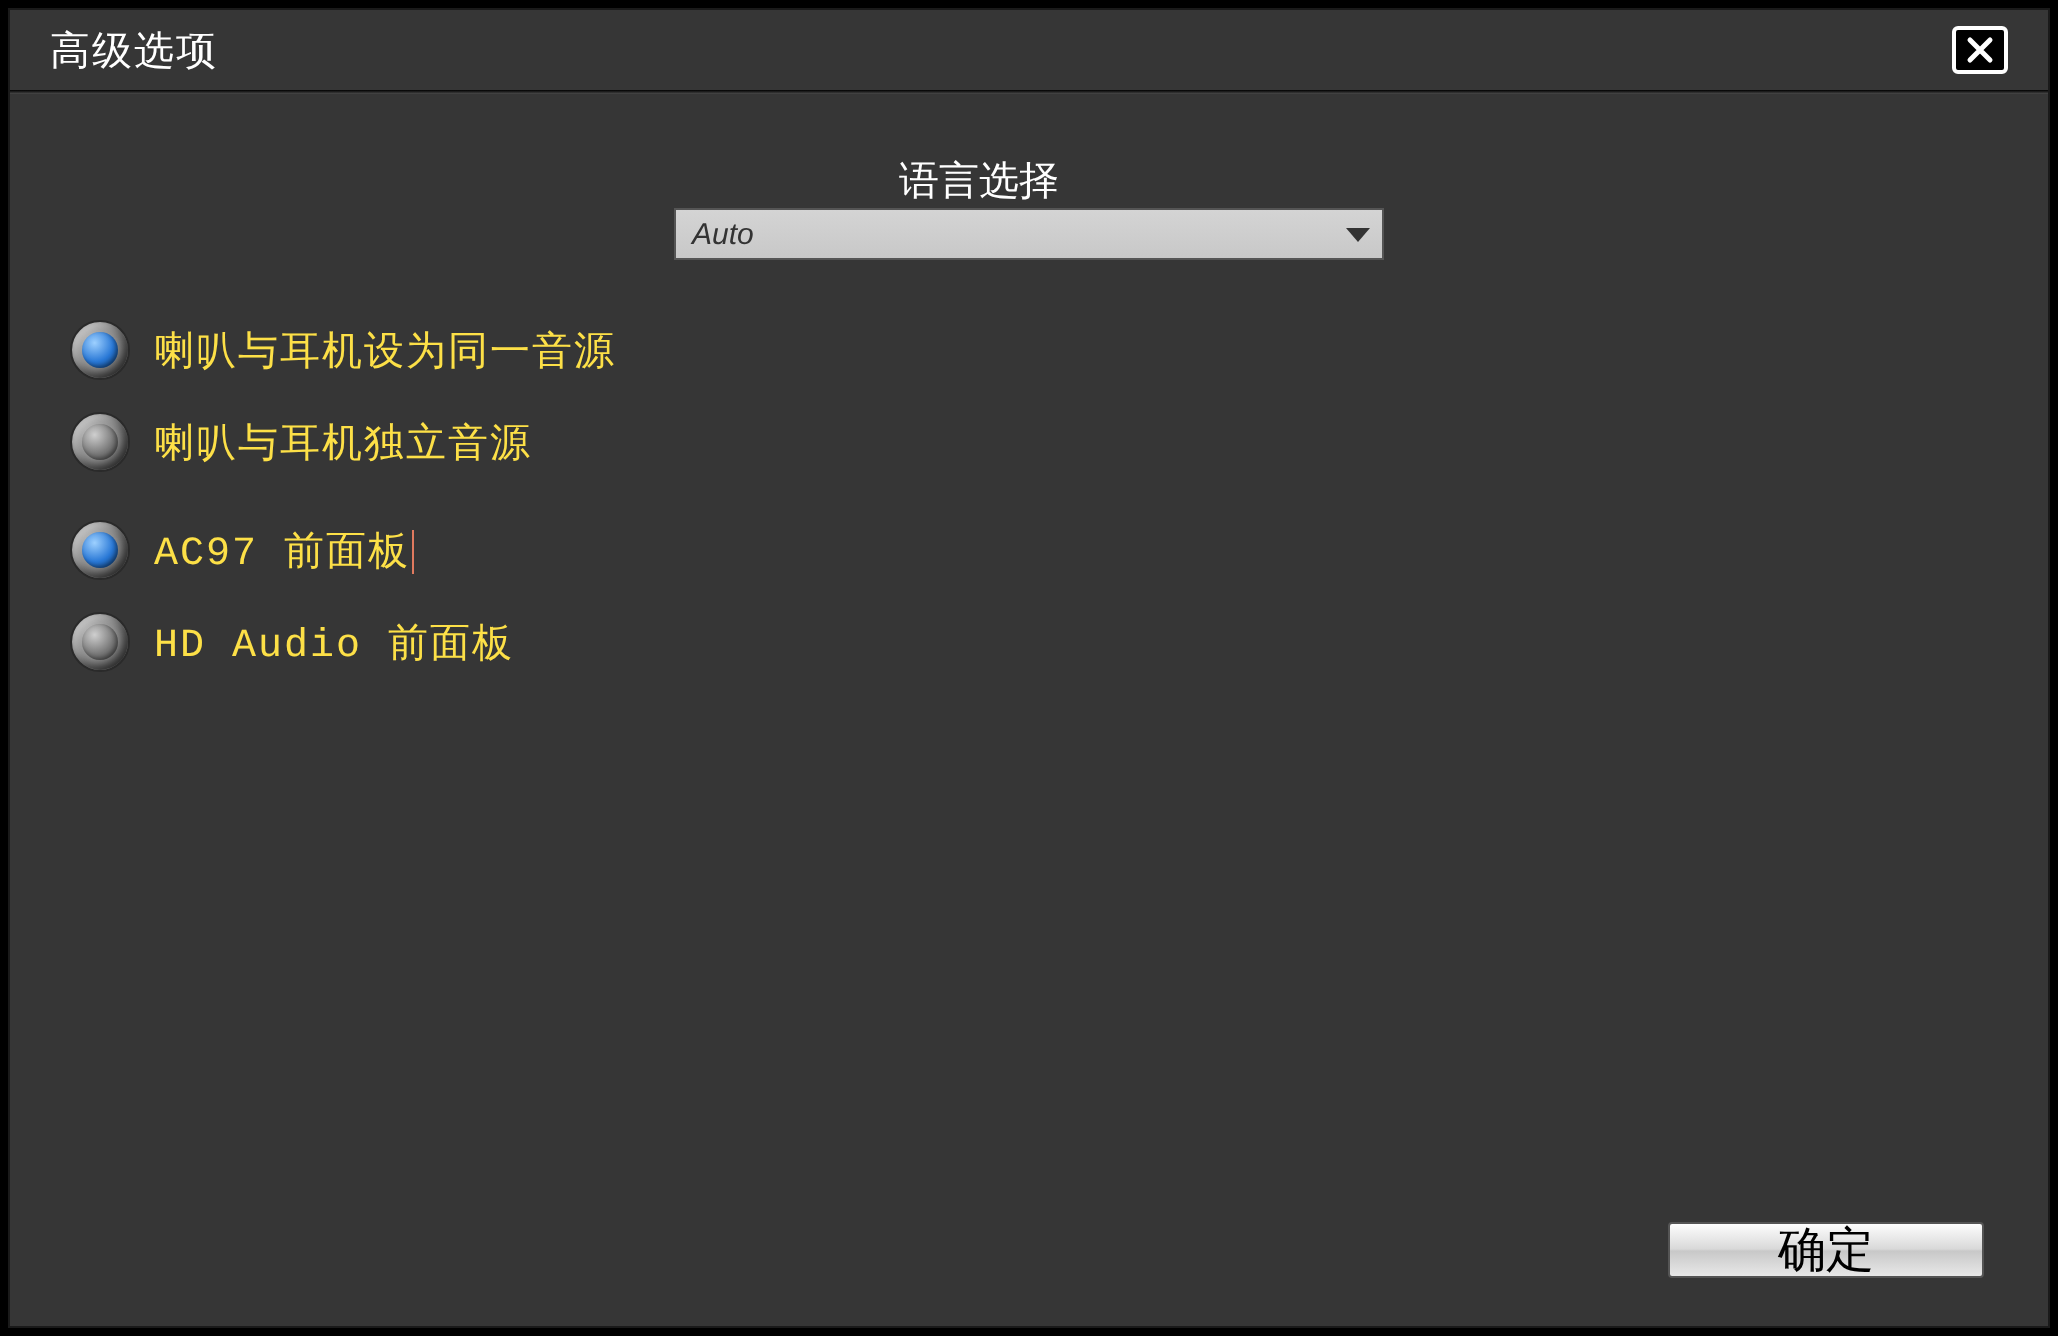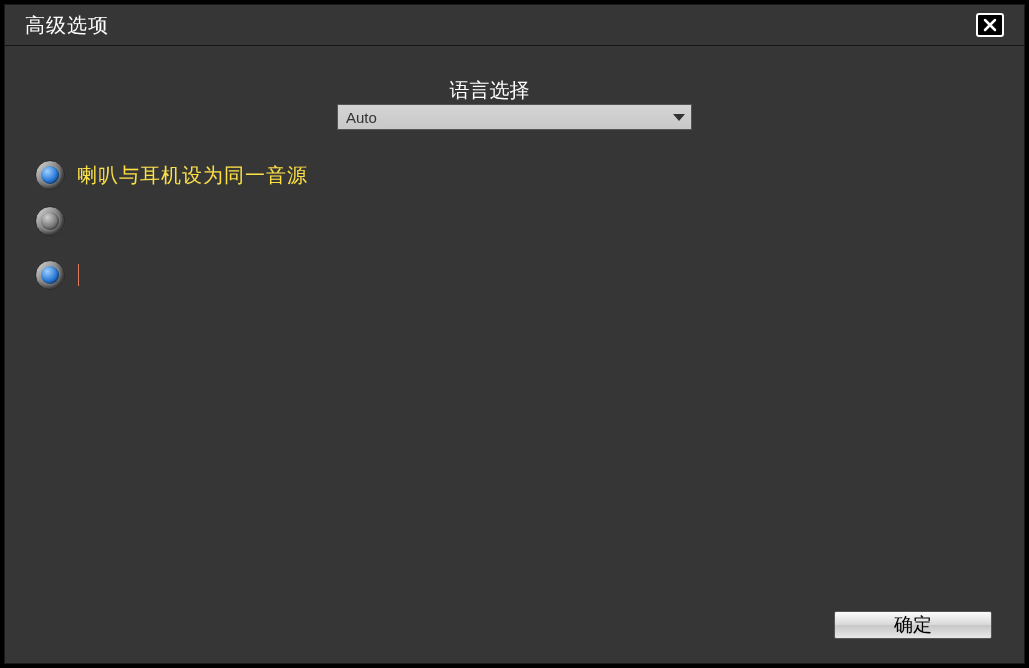--- a/index.html
+++ b/index.html
@@ -77,20 +77,21 @@
       height: 26px;
       background: linear-gradient(to bottom, #d4d4d4, #c8c8c8);
       border: 1px solid #555;
       display: flex;
       align-items: center;
       justify-content: space-between;
       padding: 0 6px 0 8px;
       cursor: pointer;
       color: #333;
       font-size: 15px;
+      font-style: italic;
     }
     .dropdown-arrow {
       width: 0;
       height: 0;
       border-left: 6px solid transparent;
       border-right: 6px solid transparent;
       border-top: 7px solid #333;
     }
     .radio-group {
       margin-bottom: 24px;
@@ -143,21 +144,21 @@
     .ok-button {
       position: absolute;
       right: 32px;
       bottom: 24px;
       width: 158px;
       height: 28px;
       background: linear-gradient(to bottom, #fdfdfd, #d9d9d9 48%, #c8c8c8 52%, #e8e8e8);
       border: 1px solid #555;
       border-radius: 2px;
       color: #000;
-      font-size: 19px;
+      font-size: 24px;
       cursor: pointer;
       display: flex;
       align-items: center;
       justify-content: center;
       font-family: "Microsoft YaHei", "SimSun", sans-serif;
     }
   </style>
 </head>
 <body>
 
@@ -185,27 +186,34 @@
       <div class="radio-row">
         <div class="radio-outer">
           <div class="radio-inner"></div>
         </div>
         <span class="radio-label">喇叭与耳机设为同一音源</span>
       </div>
       <div class="radio-row">
         <div class="radio-outer">
           <div class="radio-inner unselected"></div>
         </div>
+        <span class="radio-label">喇叭与耳机独立音源</span>
       </div>
     </div>
 
     <div class="radio-group">
       <div class="radio-row">
         <div class="radio-outer">
           <div class="radio-inner"></div>
         </div>
-        <span class="radio-label ac97-label"><span class="cursor-line"></span></span>
+        <span class="radio-label ac97-label"><span>AC97 前面板</span><span class="cursor-line"></span></span>
+      </div>
+      <div class="radio-row">
+        <div class="radio-outer">
+          <div class="radio-inner unselected"></div>
+        </div>
+        <span class="radio-label ac97-label">HD Audio 前面板</span>
       </div>
     </div>
   </div>
 
   <button class="ok-button">确定</button>
 </div>
 
 </body></html>

